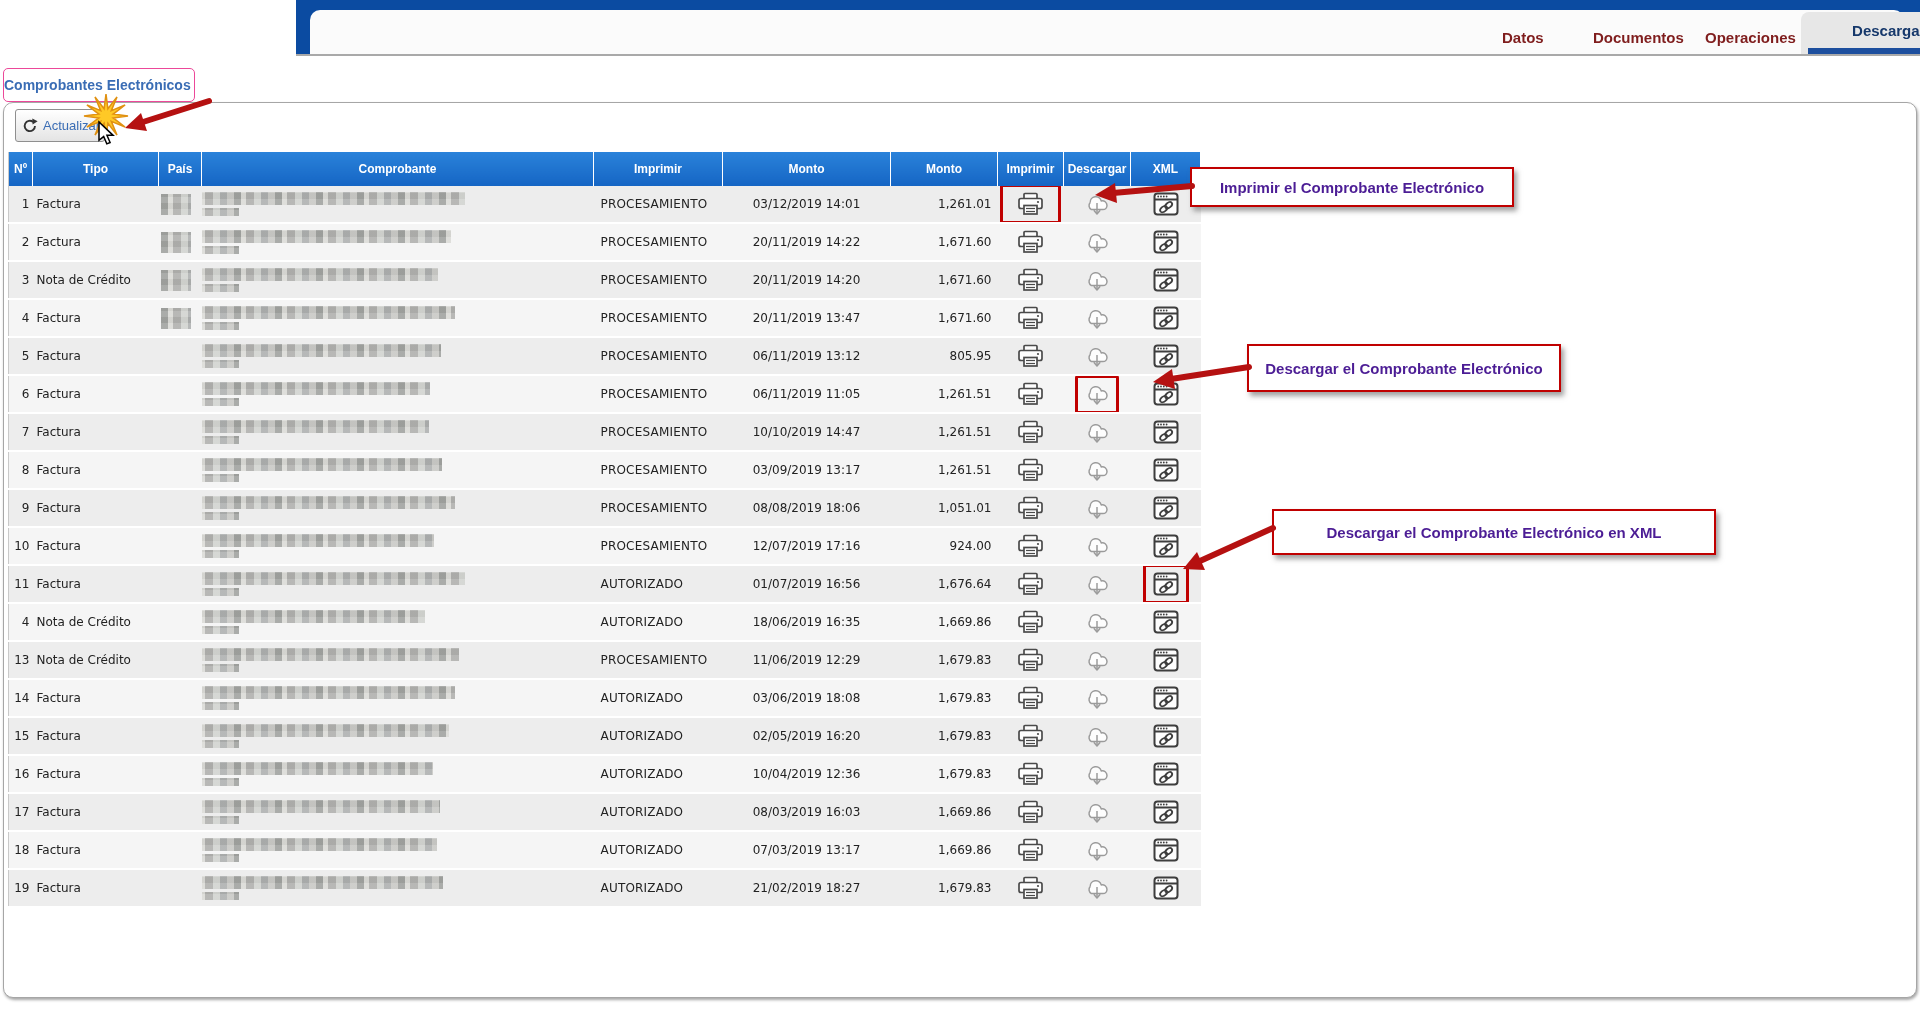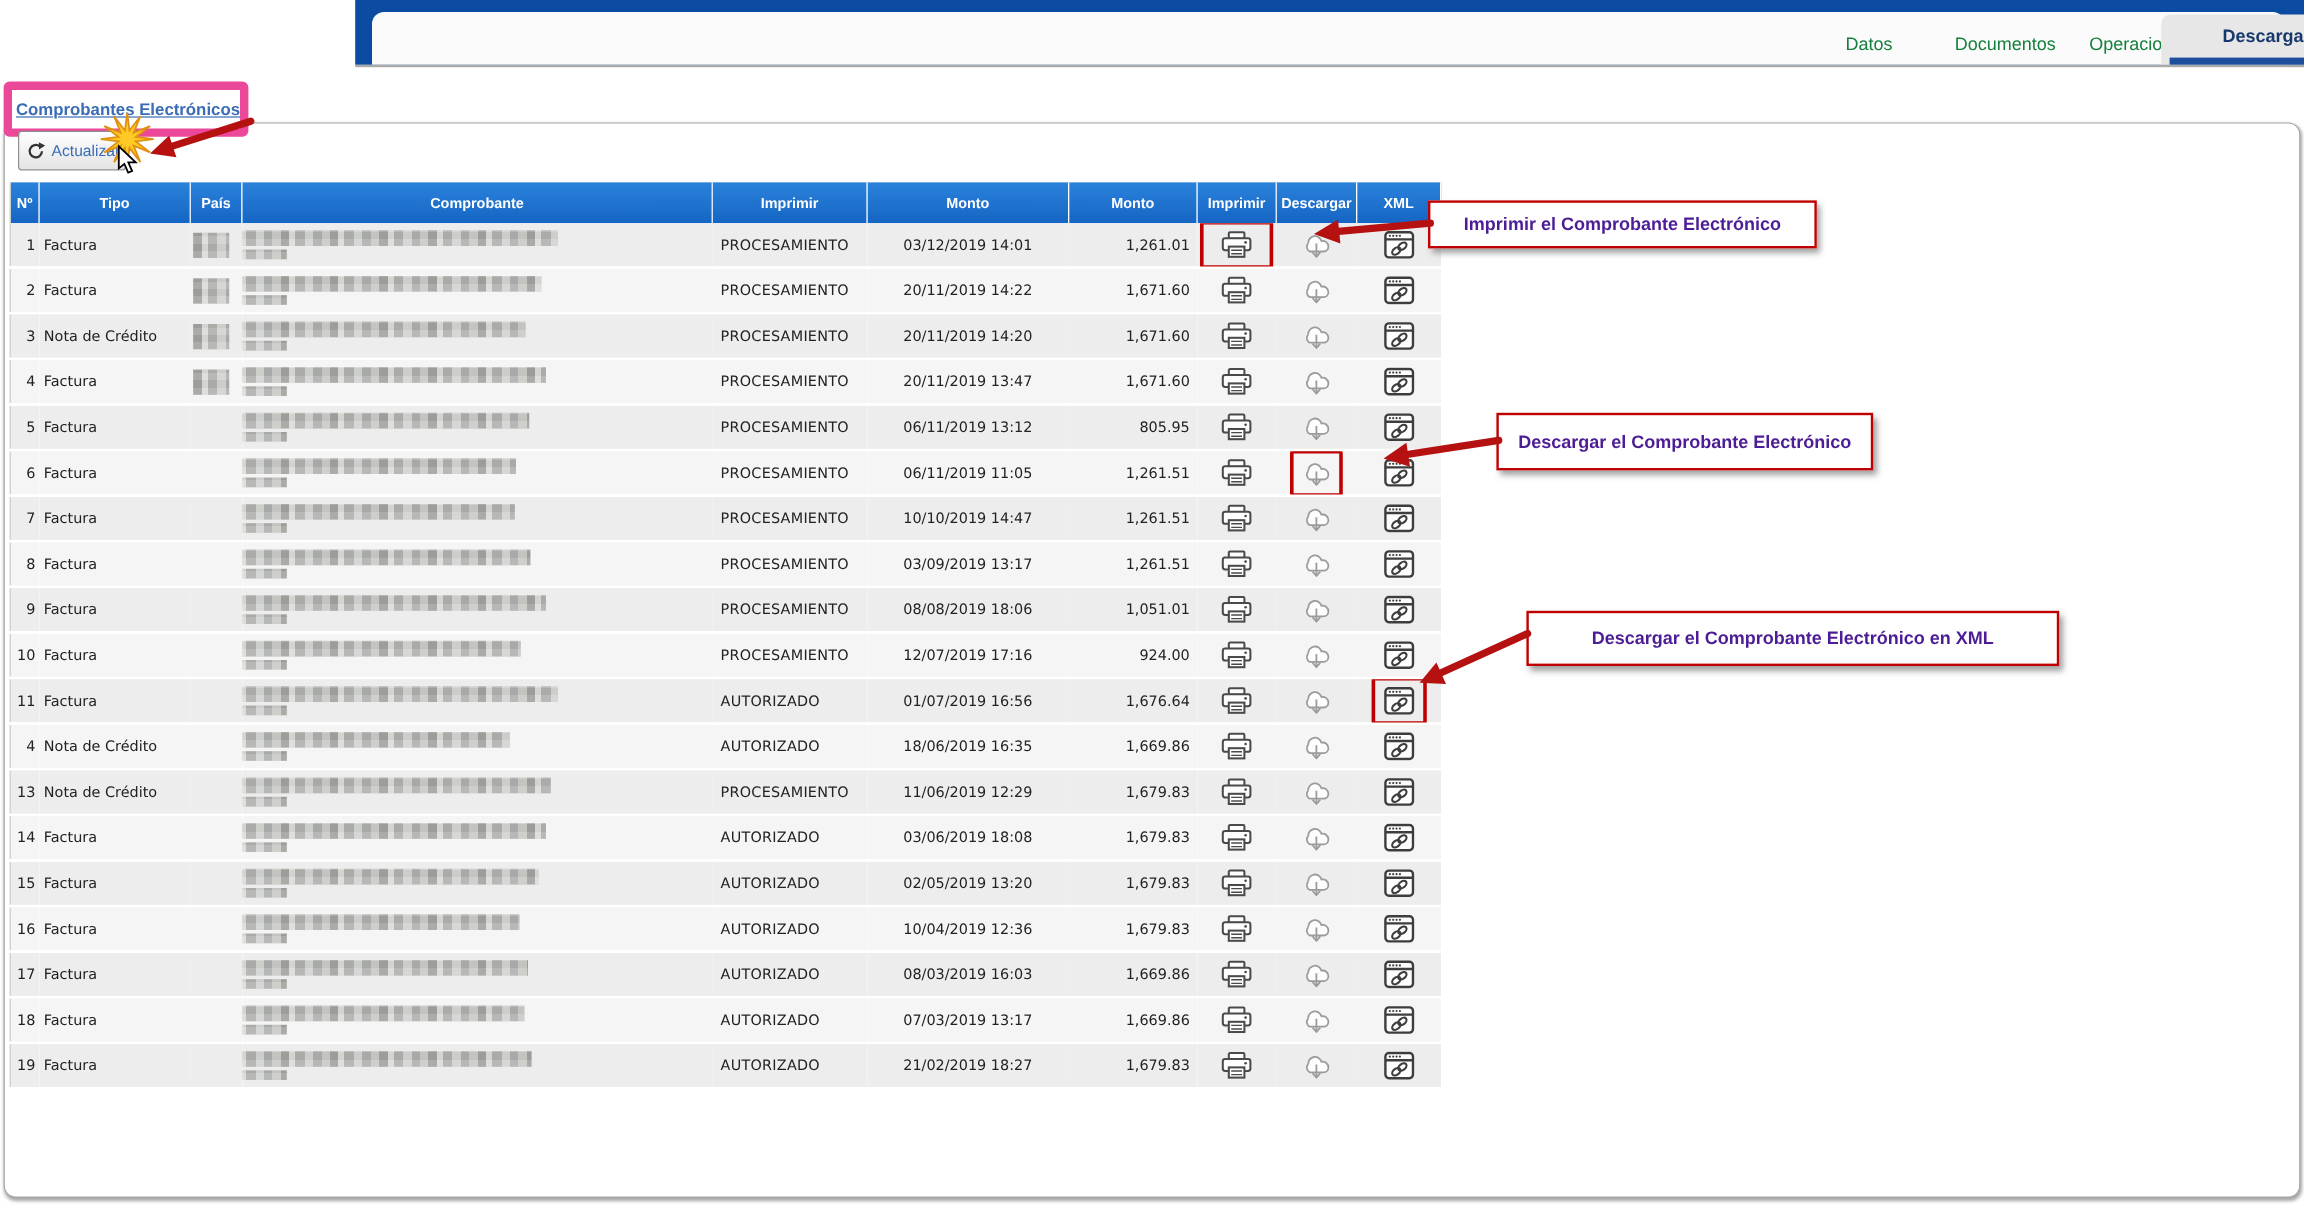--- a/index.html
+++ b/index.html
@@ -5,36 +5,36 @@
   html,body{margin:0;padding:0;}
   body{
     width:1920px;height:1010px;position:relative;background:#ffffff;
     font-family:"Liberation Sans",sans-serif;overflow:hidden;
   }
 
   
   .topbar{position:absolute;left:296px;top:0;width:1624px;height:54px;background:#0b4ba1;}
   .topbar-line{position:absolute;left:296px;top:54px;width:1624px;height:2px;background:#a9a9a9;}
   .nav-panel{position:absolute;left:14px;top:10px;right:16px;bottom:0;background:#fbfbfb;border-radius:10px 10px 0 0;}
-  .nav-link{position:absolute;top:19px;font-size:15px;font-weight:normal;color:#15803d;cursor:pointer;margin-left:36px;}
+  .nav-link{position:absolute;top:19px;font-size:15px;font-weight:bold;color:#7f1d1d;cursor:pointer;}
   .nav-link.l1{left:1192px;}
   .nav-link.l2{left:1283px;}
   .nav-link.l3{left:1395px;}
   .nav-tab-active{
     position:absolute;left:1491px;top:2px;width:102px;height:42px;background:#e7e7e7;
     border-radius:8px 8px 0 0;color:#16386b;font-weight:bold;font-size:15px;
     text-align:center;line-height:38px;cursor:pointer;padding-left:38px;
   }
   .nav-tab-underline{position:absolute;left:7px;right:7px;bottom:0;height:6px;background:#1d4f9e;}
 
   
   .ce-tab{
-    position:absolute;left:3px;top:68px;width:190px;height:32px;border:7px solid #ec4899;
-    border-radius:5px;background:#fff;z-index:2;text-align:right;line-height:32px;
-    font-weight:bold;font-size:14px;color:#3a6db5;cursor:pointer;text-decoration:underline;
+    position:absolute;left:3px;top:68px;width:190px;height:32px;border:1px solid #ec4899;
+    border-radius:5px;background:#fff;z-index:2;text-align:left;line-height:32px;
+    font-weight:bold;font-size:14px;color:#3a6db5;cursor:pointer;
   }
   .panel{
     position:absolute;left:3px;top:102px;width:1912px;height:894px;background:#fff;
     border:1px solid #a6a6a6;border-radius:10px;box-shadow:1px 2px 3px rgba(0,0,0,.35);
   }
 
   
   .refresh-btn{
     position:absolute;left:15px;top:109px;width:90px;height:33px;box-sizing:border-box;
     border:1px solid #8f8f8f;border-radius:3px;background:linear-gradient(#ffffff,#e4e4e4);
@@ -681,21 +681,21 @@
       </tr>
       <tr class="odd">
         <td class="c-n">15</td>
         <td class="c-tipo">Factura</td>
         <td class="c-pais"></td>
         <td class="c-comprobante">
           <div class="mosaic bar" style="width:256px"></div>
            <div class="mosaic frag"></div>
         </td>
         <td class="c-estatus">AUTORIZADO</td>
-        <td class="c-fecha">02/05/2019 13:20</td>
+        <td class="c-fecha">02/05/2019 16:20</td>
         <td class="c-monto">1,679.83</td>
         <td class="c-icon"><span class="icon-wrap"><svg width="27" height="24" viewBox="0 0 27 24">
   <rect x="7" y="1.5" width="13" height="5.5" rx="1" fill="#fdfdfd" stroke="#4a4a4a" stroke-width="1.7"></rect>
   <rect x="2" y="6.5" width="23" height="10" rx="2" fill="#fdfdfd" stroke="#4a4a4a" stroke-width="1.7"></rect>
   <circle cx="21" cy="10" r="1.1" fill="#4a4a4a"></circle>
   <rect x="7" y="13.5" width="13" height="8.5" fill="#fdfdfd" stroke="#4a4a4a" stroke-width="1.7"></rect>
   <line x1="9" y1="16.5" x2="18" y2="16.5" stroke="#4a4a4a" stroke-width="1.2"></line>
   <line x1="9" y1="19.5" x2="18" y2="19.5" stroke="#4a4a4a" stroke-width="1.2"></line>
 </svg></span></td>
         <td class="c-icon"><span class="icon-wrap"><svg width="28" height="23" viewBox="0 0 28 23">

